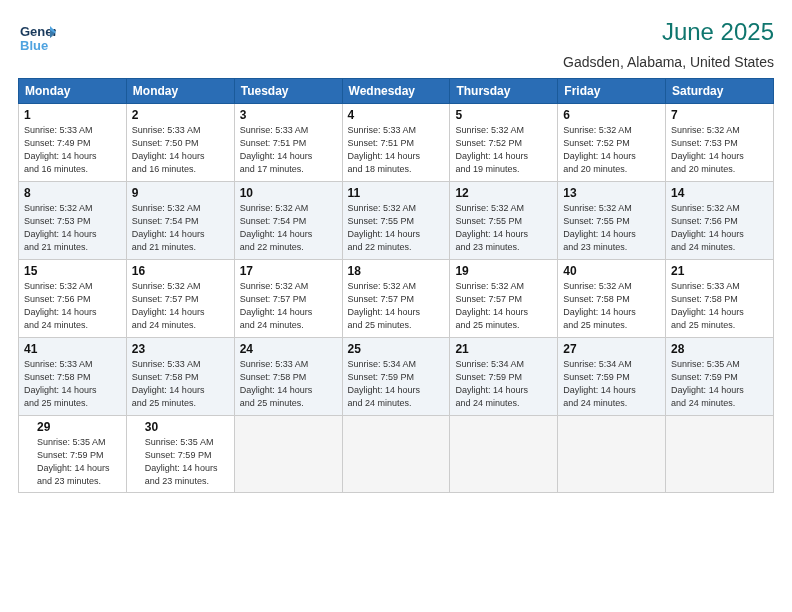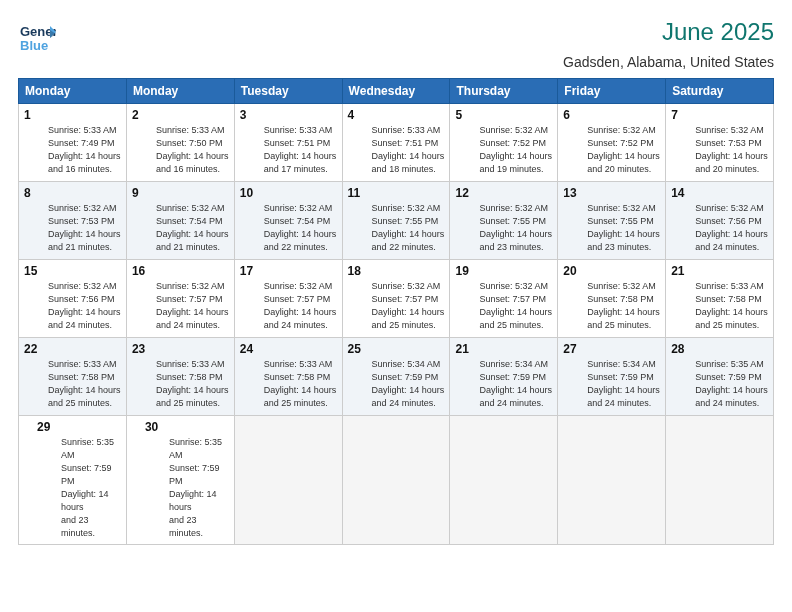--- a/index.html
+++ b/index.html
@@ -72,21 +72,20 @@
       font-size: 12px;
       font-weight: bold;
       color: #111;
       display: block;
       margin-bottom: 2px;
     }
     .day-info {
       font-size: 9px;
       color: #333;
       line-height: 1.45;
-      margin-left: 24px;
     }
     .empty-cell {
       background: #f5f5f5 !important;
     }
     .row-shaded td {
       background: #f0f4f8;
     }
   </style>
 </head>
 <body>
@@ -254,37 +253,37 @@
 and 25 minutes.</div>
           </td>
           <td>
             <span class="day-num">19</span>
             <div class="day-info" style="white-space: pre-line;">Sunrise: 5:32 AM
 Sunset: 7:57 PM
 Daylight: 14 hours
 and 25 minutes.</div>
           </td>
           <td>
-            <span class="day-num">20</span>
+            <span class="day-num">40</span>
             <div class="day-info" style="white-space: pre-line;">Sunrise: 5:32 AM
 Sunset: 7:58 PM
 Daylight: 14 hours
 and 25 minutes.</div>
           </td>
           <td>
             <span class="day-num">21</span>
             <div class="day-info" style="white-space: pre-line;">Sunrise: 5:33 AM
 Sunset: 7:58 PM
 Daylight: 14 hours
 and 25 minutes.</div>
           </td>
         </tr>
         <tr class="row-shaded">
           <td>
-            <span class="day-num">22</span>
+            <span class="day-num">41</span>
             <div class="day-info" style="white-space: pre-line;">Sunrise: 5:33 AM
 Sunset: 7:58 PM
 Daylight: 14 hours
 and 25 minutes.</div>
           </td>
           <td>
             <span class="day-num">23</span>
             <div class="day-info" style="white-space: pre-line;">Sunrise: 5:33 AM
 Sunset: 7:58 PM
 Daylight: 14 hours

